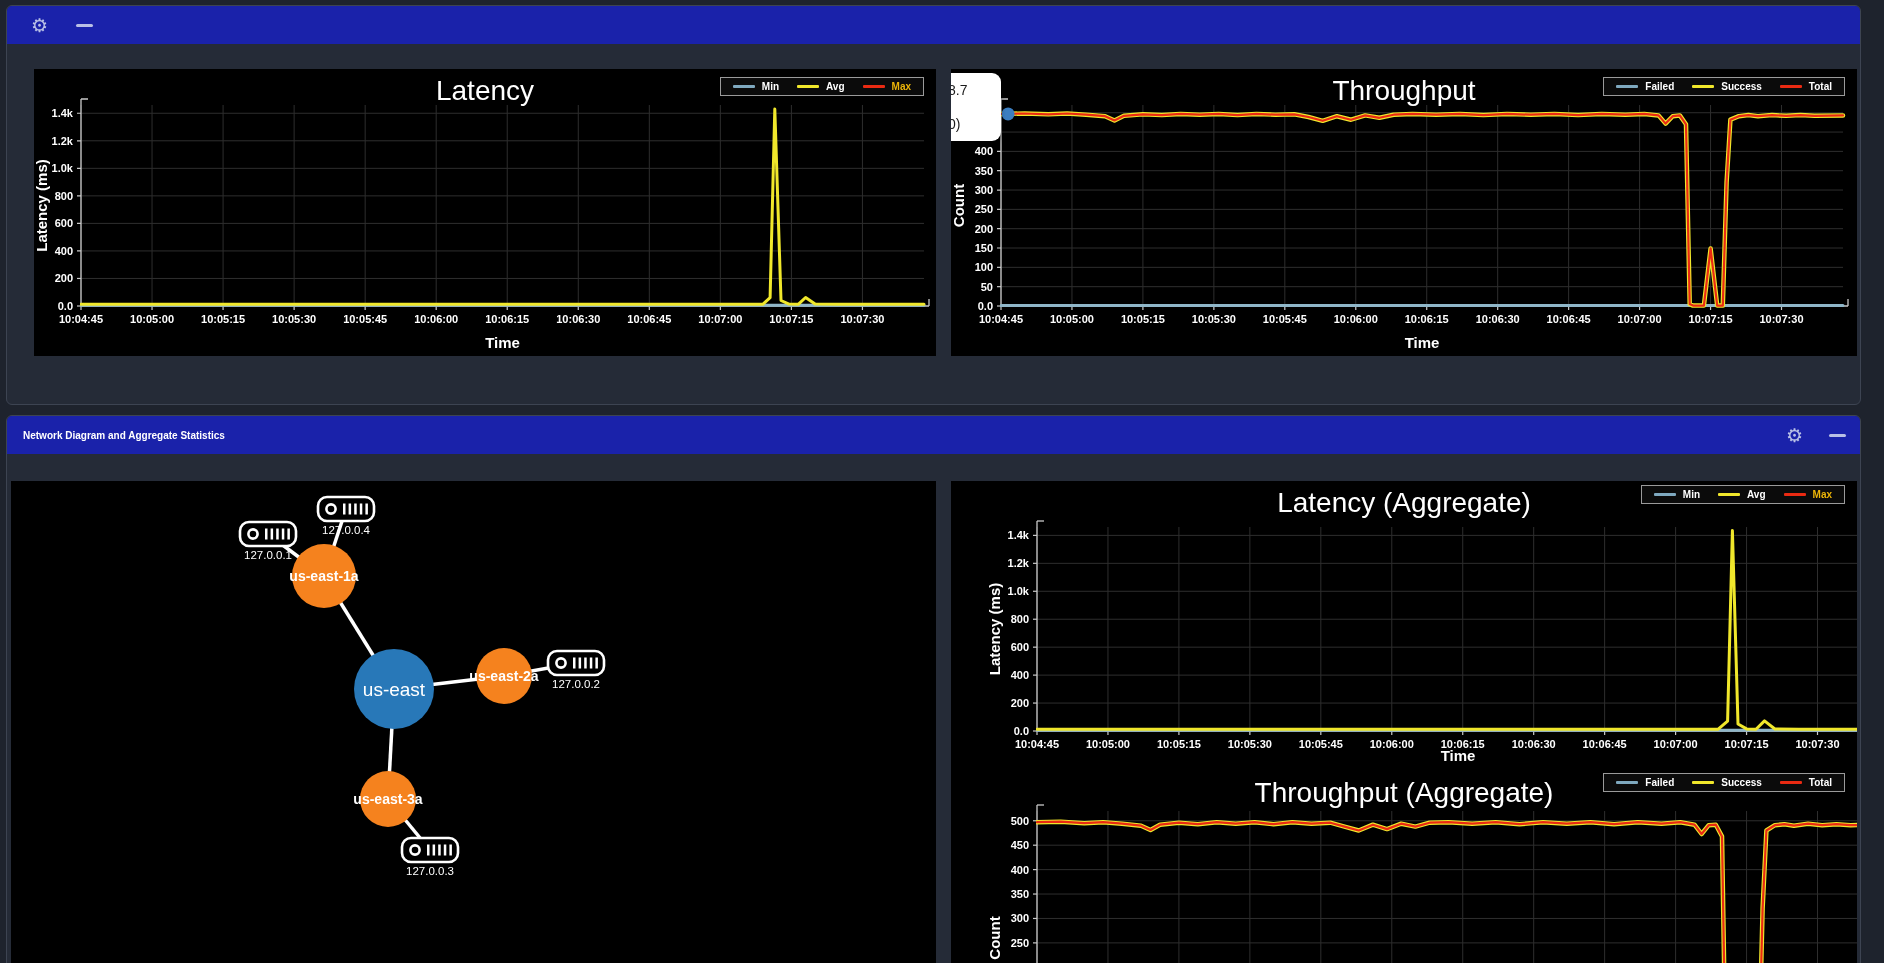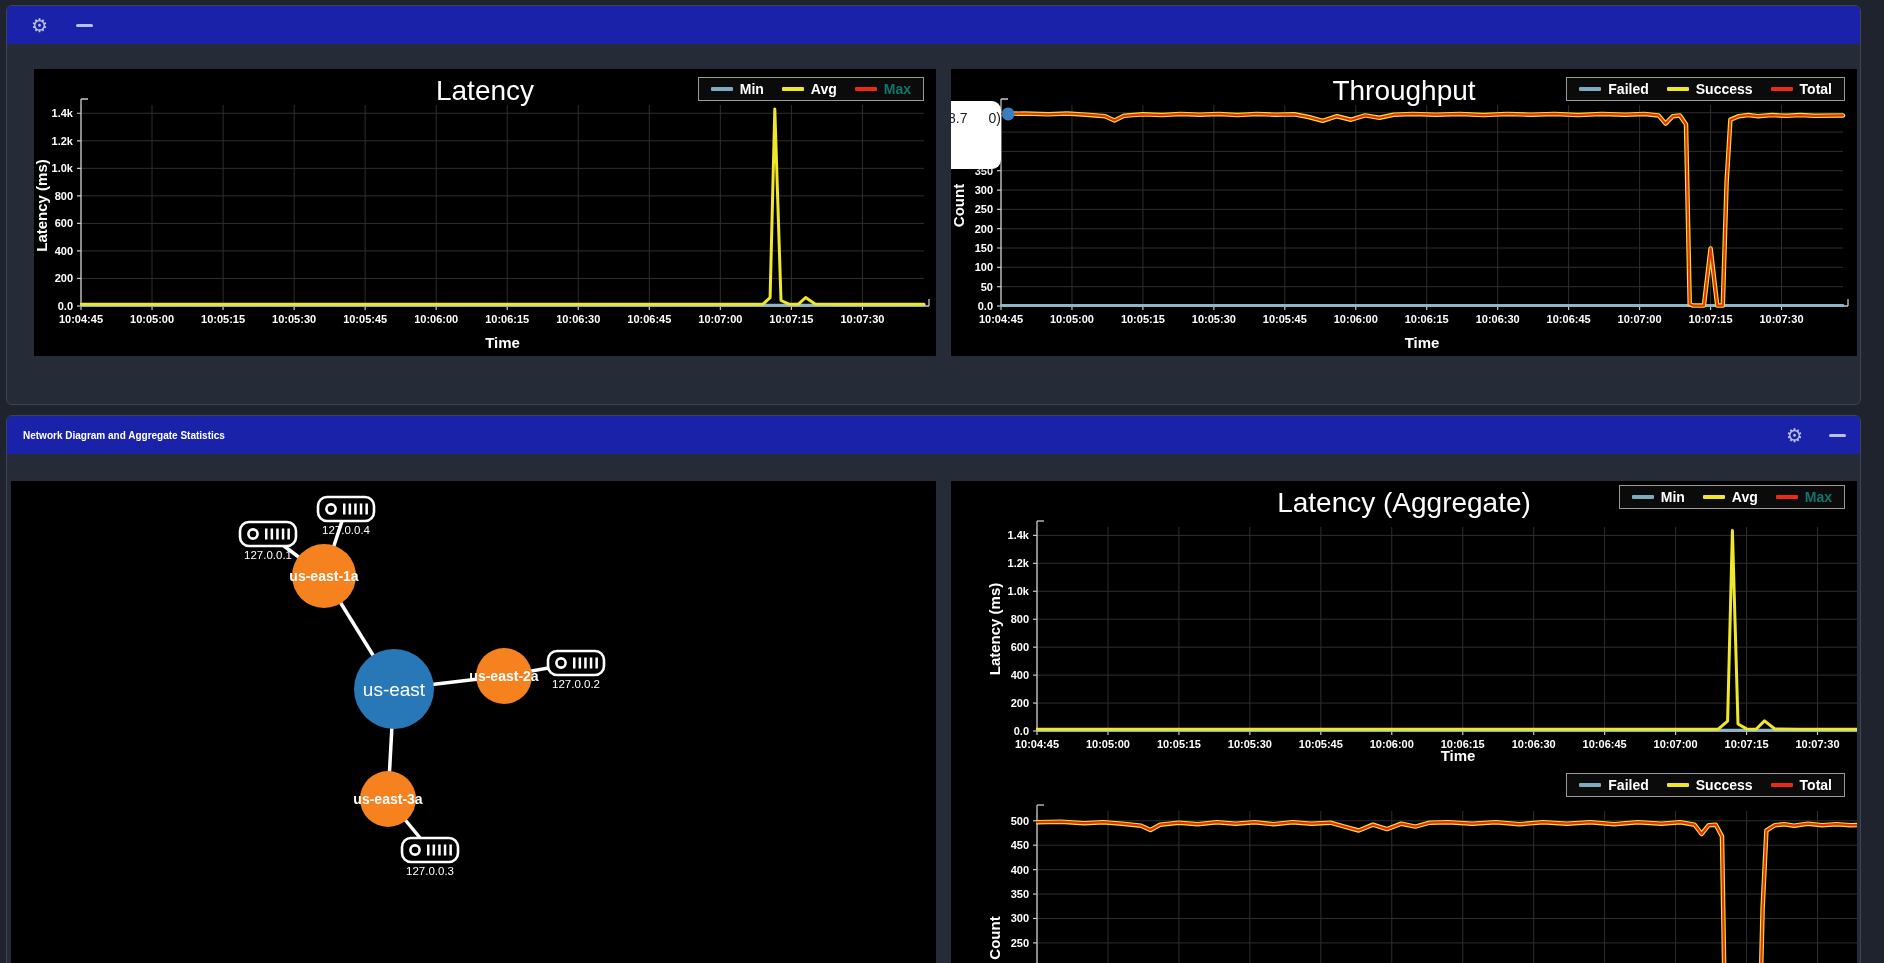--- a/index.html
+++ b/index.html
@@ -29,25 +29,25 @@
   .block-throughput-agg { width:906px; height:340px; }
   .chart-title { position:absolute; top:6px; left:0; right:0; text-align:center;
     color:#fff; font-size:28px; font-weight:400; z-index:2; }
   .block-throughput-agg .chart-title { top:8px; }
   .legend { position:absolute; top:8px; right:12px; display:flex; gap:18px;
     align-items:center; border:1.5px solid #9a9a9a; background:#0b0b0b;
     padding:3px 12px; z-index:3; }
   .chart-block .legend { top:4px; }
   .legend-item { display:flex; align-items:center; gap:7px; cursor:pointer; }
   .legend-swatch { width:22px; height:3.5px; border-radius:1px; }
-  .legend-label { font-size:14px; font-weight:600; color:#fff; }
-  .legend-label.inactive { color:#0f766e; }
-  .tooltip { position:absolute; left:-10px; top:32px; width:60px; height:68px;
+  .legend-label { font-size:10px; font-weight:600; color:#fff; }
+  .legend-label.inactive { color:#eab308; }
+  .tooltip { position:absolute; left:-10px; top:4px; width:60px; height:68px;
     background:#fff; border-radius:9px; padding:9px 0 9px 7px; color:#1a1a1a;
-    font-size:14px; display:flex; flex-direction:row; justify-content:space-between;
+    font-size:14px; display:flex; flex-direction:column; justify-content:space-between;
     z-index:5; box-shadow:0 1px 4px rgba(0,0,0,.5); }
   svg { display:block; }
 </style>
 </head>
 <body>
 
 <div>
 
   <section class="panel panel-top">
     <header class="panel-header left-icons">
@@ -426,20 +426,21 @@
                   <clipPath id="clip2">
                     <rect x="49" y="0" width="850" height="288"></rect>
                   </clipPath>
                 </defs>
                 <polyline points="50.0,249.2 892.0,249.2" fill="none" stroke="#8fb6c8" stroke-width="3" stroke-linejoin="round" stroke-linecap="round" clip-path="url(#clip2)"></polyline>
                 <polyline points="50.0,248.3 97.3,248.3 144.6,248.2 191.9,248.3 239.2,248.2 286.5,248.3 333.8,248.2 381.1,248.3 428.4,248.2 475.7,248.3 523.0,248.2 570.3,248.3 617.6,248.2 664.9,248.3 712.2,248.3 731.2,248.2 740.6,240.2 745.4,49.5 751.0,243.0 759.6,247.9 769.0,248.2 777.5,239.9 787.9,248.0 811.6,248.2 835.2,248.3 892.0,248.2" fill="none" stroke="#f0e72b" stroke-width="3" stroke-linejoin="round" stroke-linecap="round" clip-path="url(#clip2)"></polyline>
               </svg>
             </div>
         </div>
         <div class="chart-block block-throughput-agg">
+          <h2 class="chart-title">Throughput (Aggregate)</h2>
           <div class="legend" id="legend-3">
               <div class="legend-item">
                 <span class="legend-swatch" style="background: rgb(127, 169, 191);"></span>
                 <span class="legend-label">Failed</span>
               </div>
               <div class="legend-item">
                 <span class="legend-swatch" style="background: rgb(240, 231, 43);"></span>
                 <span class="legend-label">Success</span>
               </div>
               <div class="legend-item">

